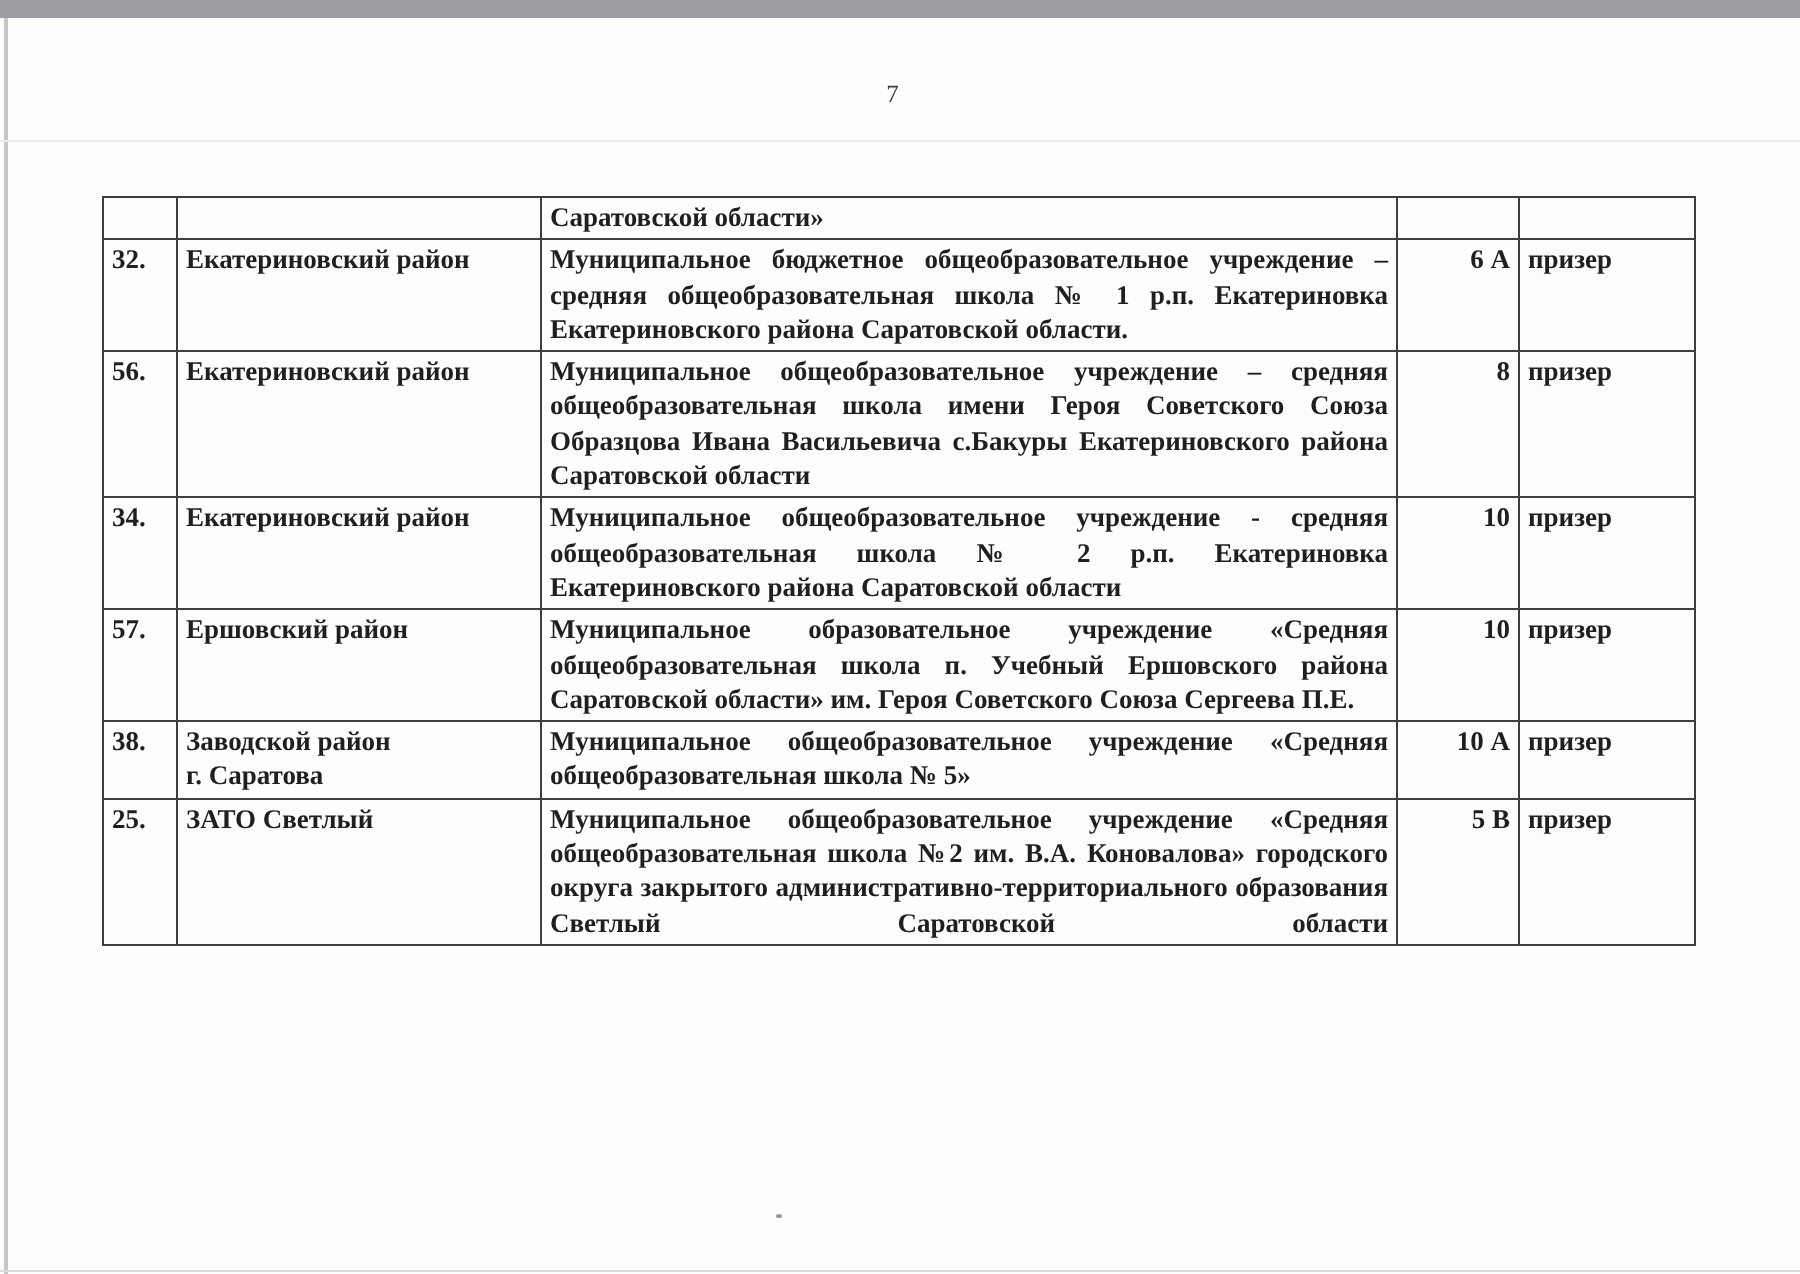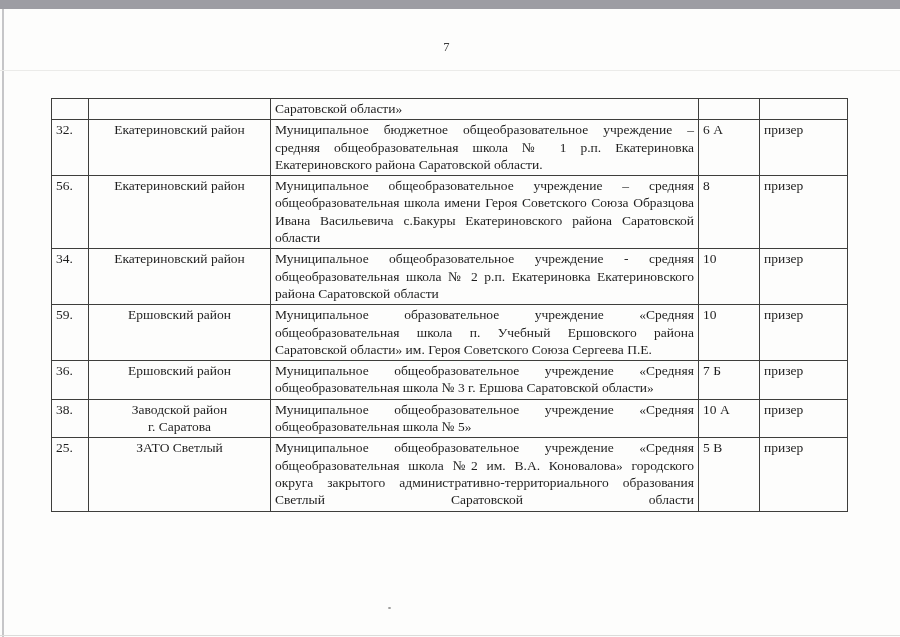--- a/index.html
+++ b/index.html
@@ -50,25 +50,26 @@
     border-collapse: collapse;
     table-layout: fixed;
     font-size: 13.5px;
     line-height: 17.3px;
   }
   table.results td {
     border: 1px solid #3e3e3c;
     vertical-align: top;
     padding: 1px 4px 2px 4px;
     overflow: hidden;
+    font-weight: bold;
   }
   td.col-num      { text-align: left; padding-left: 2px; padding-right: 2px; }
-  td.col-district { white-space: pre-line; text-align: center; }
+  td.col-district { white-space: pre-line; }
   td.col-school   { text-align: justify; padding-left: 5px; padding-right: 5px; }
-  td.col-grade    { text-align: left; }
+  td.col-grade    { text-align: right; }
   td.col-status   { padding-left: 6px; }
   tbody tr:last-child td.col-school { text-align-last: justify; }
 
   .speck {
     position: absolute; top: 607px; left: 388px;
     width: 3px; height: 2px;
     background: #9a9a98;
     border-radius: 50%;
   }
 </style>
@@ -114,31 +115,24 @@
           <td class="col-status">призер</td>
         </tr>
         <tr>
           <td class="col-num">34.</td>
           <td class="col-district">Екатериновский район</td>
           <td class="col-school">Муниципальное общеобразовательное учреждение - средняя общеобразовательная школа № 2 р.п. Екатериновка Екатериновского района Саратовской области</td>
           <td class="col-grade">10</td>
           <td class="col-status">призер</td>
         </tr>
         <tr>
-          <td class="col-num">59.</td>
+          <td class="col-num">57.</td>
           <td class="col-district">Ершовский район</td>
           <td class="col-school">Муниципальное образовательное учреждение «Средняя общеобразовательная школа п. Учебный Ершовского района Саратовской области» им. Героя Советского Союза Сергеева П.Е.</td>
           <td class="col-grade">10</td>
-          <td class="col-status">призер</td>
-        </tr>
-        <tr>
-          <td class="col-num">36.</td>
-          <td class="col-district">Ершовский район</td>
-          <td class="col-school">Муниципальное общеобразовательное учреждение «Средняя общеобразовательная школа № 3 г. Ершова Саратовской области»</td>
-          <td class="col-grade">7 Б</td>
           <td class="col-status">призер</td>
         </tr>
         <tr>
           <td class="col-num">38.</td>
           <td class="col-district">Заводской район
 г. Саратова</td>
           <td class="col-school">Муниципальное общеобразовательное учреждение «Средняя общеобразовательная школа № 5»</td>
           <td class="col-grade">10 А</td>
           <td class="col-status">призер</td>
         </tr>

